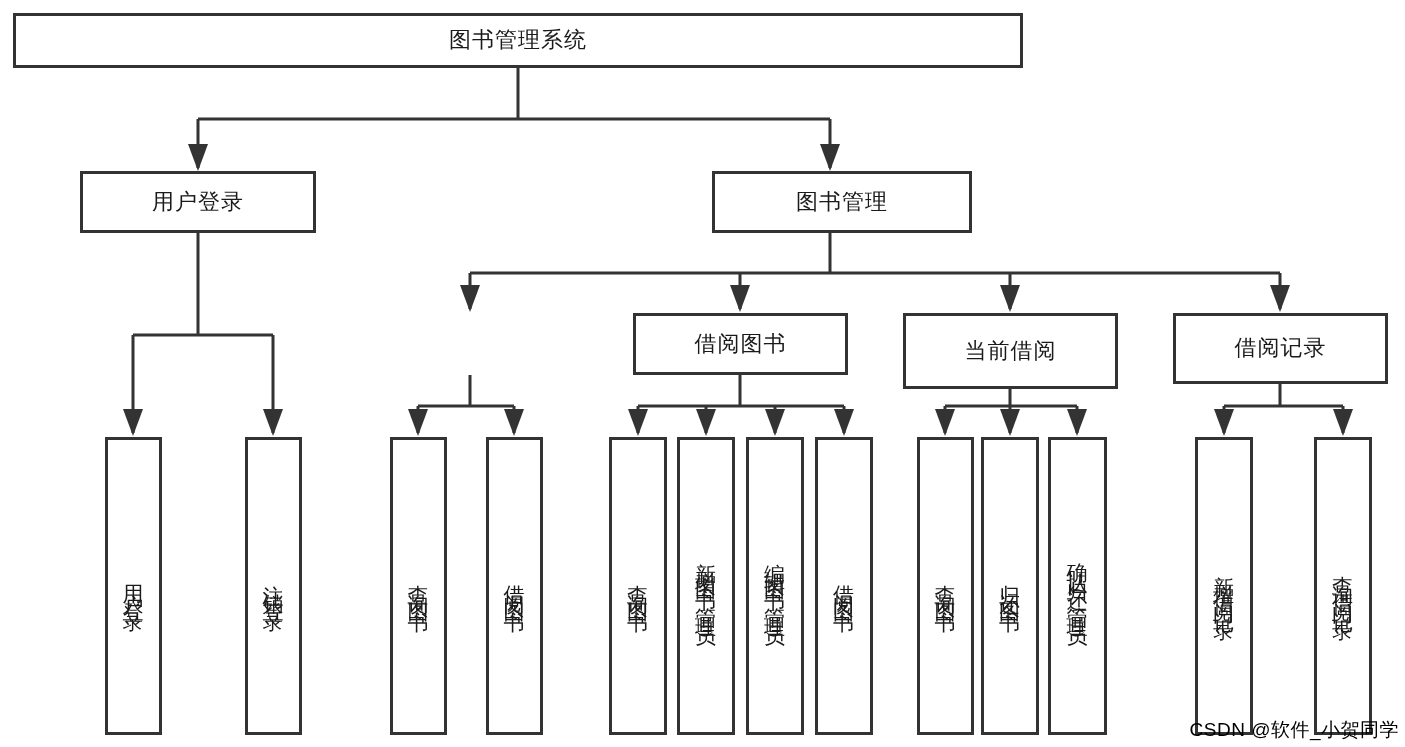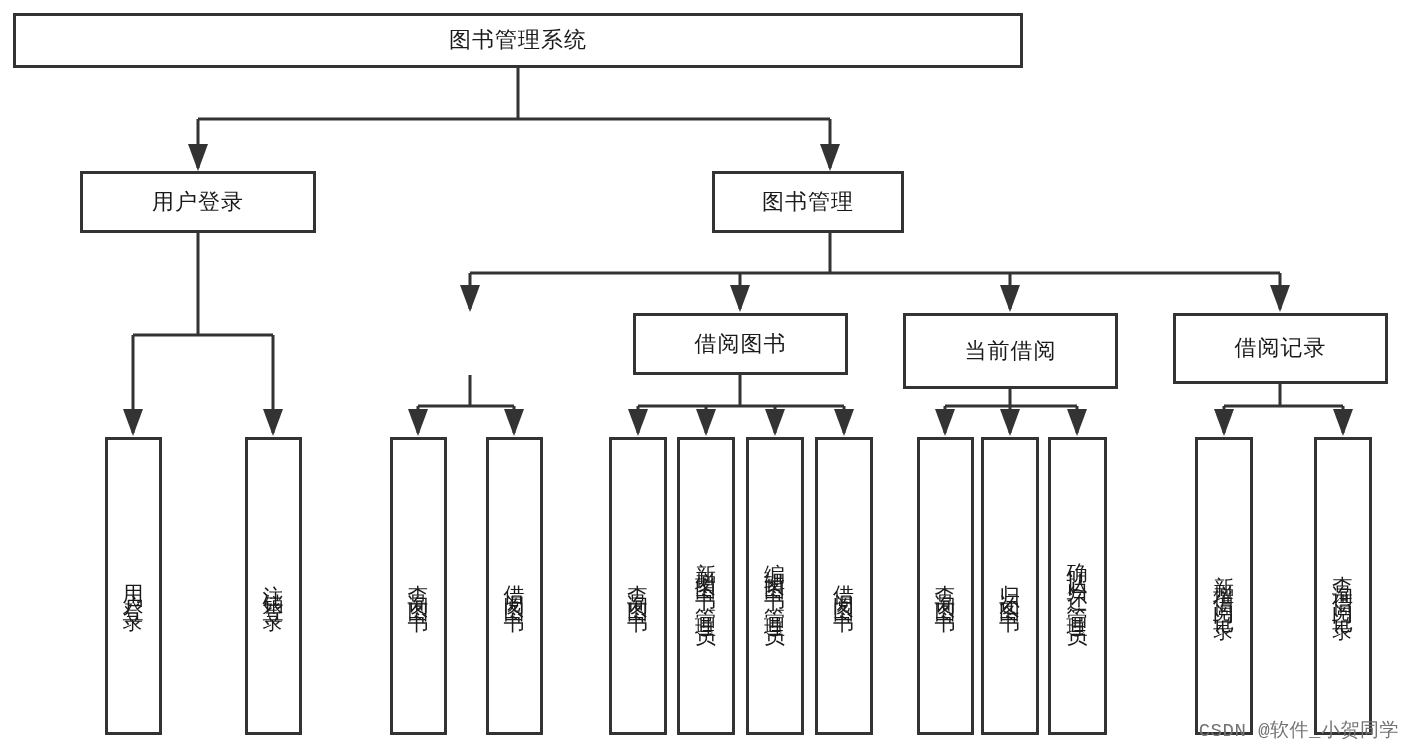--- a/index.html
+++ b/index.html
@@ -15,21 +15,21 @@
     border:3px solid #333333;display:flex;align-items:center;justify-content:center;
     z-index:2;text-align:center;line-height:1.2;
   }
   .h{font-size:22px;letter-spacing:1px;}
   .v{
     writing-mode:vertical-rl;text-orientation:mixed;
     font-size:21px;letter-spacing:9px;
   }
   .watermark{
     position:absolute;right:6px;bottom:4px;z-index:6;
-    font-size:19px;letter-spacing:0.5px;color:#737373;white-space:nowrap;font-family:Liberation Mono, monospace;
+    font-size:19px;letter-spacing:0.5px;color:#000000;white-space:nowrap;
   }
 </style>
 </head>
 <body>
 
 <div class="stage">
 
   <svg class="wires" width="1405" height="747" viewBox="0 0 1405 747" xmlns="http://www.w3.org/2000/svg">
     <g>
       <path d="M518 67 V119 M198 119 H830 M198 119 V168 M830 119 V168"></path>
@@ -69,21 +69,21 @@
     <g>
       <path d="M1280 375 V406 M1224 406 H1343 M1224 406 V433 M1343 406 V433"></path>
       <polygon points="1214,409 1234,409 1224,436"></polygon>
       <polygon points="1333,409 1353,409 1343,436"></polygon>
     </g>
   </svg>
 
   <div class="box h" style="left:13px;top:13px;width:1010px;height:55px">图书管理系统</div>
 
   <div class="box h" style="left:80px;top:171px;width:236px;height:62px">用户登录</div>
-  <div class="box h" style="left:712px;top:171px;width:192px;height:62px">图书管理</div>
+  <div class="box h" style="left:712px;top:171px;width:260px;height:62px">图书管理</div>
 
   <div class="box h" style="left:633px;top:313px;width:215px;height:62px">借阅图书</div>
   <div class="box h" style="left:903px;top:313px;width:215px;height:76px">当前借阅</div>
   <div class="box h" style="left:1173px;top:313px;width:215px;height:71px">借阅记录</div>
 
   <div class="box v" style="left:105px;top:437px;width:57px;height:298px">用户登录</div>
   <div class="box v" style="left:245px;top:437px;width:57px;height:298px">注销登录</div>
 
   <div class="box v" style="left:390px;top:437px;width:57px;height:298px">查询图书</div>
   <div class="box v" style="left:486px;top:437px;width:57px;height:298px">借阅图书</div>

